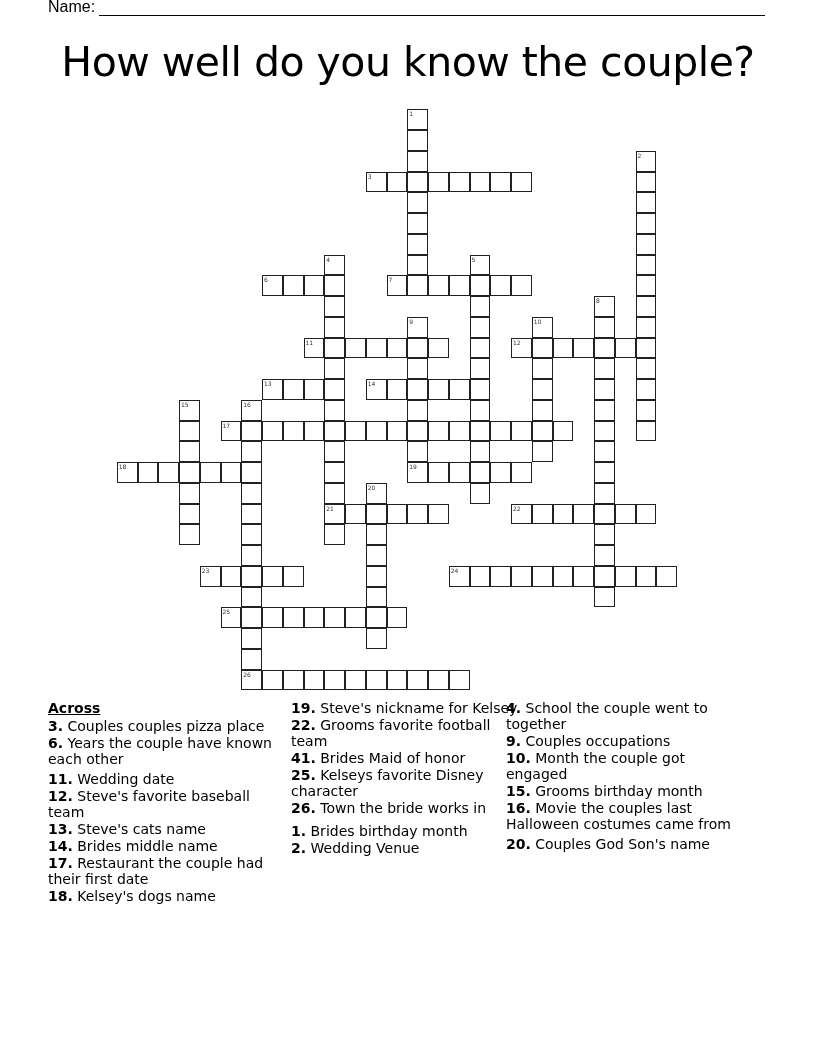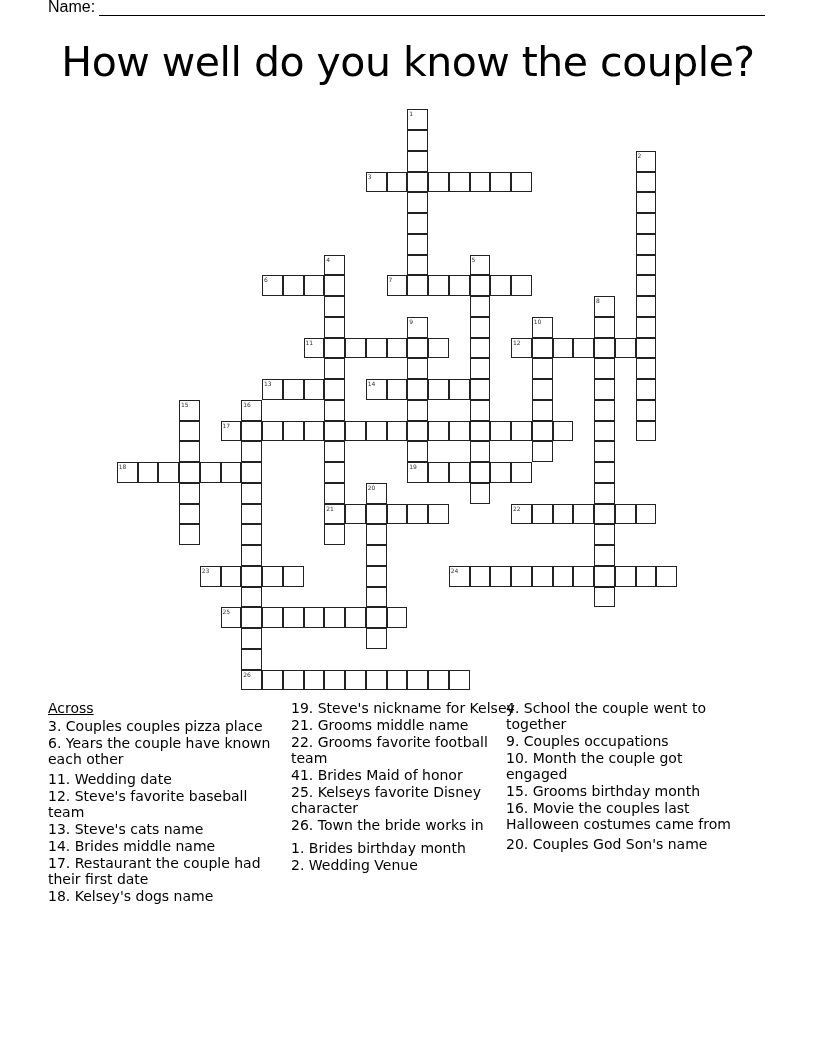--- a/index.html
+++ b/index.html
@@ -7,23 +7,23 @@
   .name-line { position:absolute; left:48px; top:-2px; font-family:"Liberation Sans", sans-serif; font-size:16px; }
   .name-line .rule { display:inline-block; width:666px; border-bottom:1px solid #000; height:14px; vertical-align:bottom; margin-left:4px; }
   .title { position:absolute; left:0; width:816px; top:38px; text-align:center; font-family:"DejaVu Sans", sans-serif; font-size:41px; letter-spacing:-0.5px; font-weight:normal; margin:0; }
   .grid { position:absolute; left:0; top:0; width:816px; height:700px; }
   .cell { position:absolute; width:20.75px; height:20.75px; box-sizing:border-box; border:1.5px solid #222; background:#fff; margin-left:-0.75px; margin-top:-0.75px; }
   .cell .num { position:absolute; left:1px; top:0px; font-size:6px; line-height:7px; color:#333; font-family:"DejaVu Sans", sans-serif; }
   .clues { position:absolute; top:700px; font-family:"DejaVu Sans", sans-serif; font-size:14px; line-height:16px; }
   .col1 { left:48px; width:235px; }
   .col2 { left:291px; width:235px; }
   .col3 { left:506px; width:240px; }
-  .heading { font-weight:normal; text-decoration:underline; margin:0 0 2px 0; }
+  .heading { font-weight:bold; text-decoration:underline; margin:0 0 2px 0; }
   .clue { margin:0 0 1px 0; }
-  .clue b { font-weight:normal; }
+  .clue b { font-weight:bold; }
   .spacer { height:3px; }
 </style>
 </head>
 <body>
 
 <div class="name-line">
   <span>Name:</span><span class="rule"></span>
 </div>
 
 <h1 class="title">How well do you know the couple?</h1>
@@ -292,21 +292,20 @@
   <div class="clue"><b>11.</b> <span>Wedding date</span></div>
   <div class="clue"><b>12.</b> <span>Steve's favorite baseball team</span></div>
   <div class="clue"><b>13.</b> <span>Steve's cats name</span></div>
   <div class="clue"><b>14.</b> <span>Brides middle name</span></div>
   <div class="clue"><b>17.</b> <span>Restaurant the couple had their first date</span></div>
   <div class="clue"><b>18.</b> <span>Kelsey's dogs name</span></div>
 </div>
 
 <div class="clues col2">
   <div class="clue"><b>19.</b> <span>Steve's nickname for Kelsey</span></div>
-  <div class="clue"><b>21.</b> <span>Grooms middle name</span></div>
   <div class="clue"><b>22.</b> <span>Grooms favorite football team</span></div>
   <div class="clue"><b>41.</b> <span>Brides Maid of honor</span></div>
   <div class="clue"><b>25.</b> <span>Kelseys favorite Disney character</span></div>
   <div class="clue"><b>26.</b> <span>Town the bride works in</span></div>
   <div class="spacer"></div>
   <div class="spacer"></div>
   <div class="clue"><b>1.</b> <span>Brides birthday month</span></div>
   <div class="clue"><b>2.</b> <span>Wedding Venue</span></div>
 </div>
 

